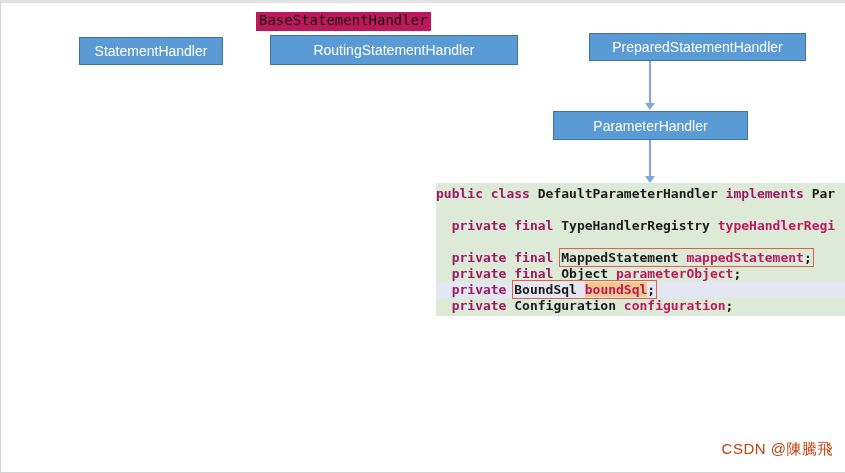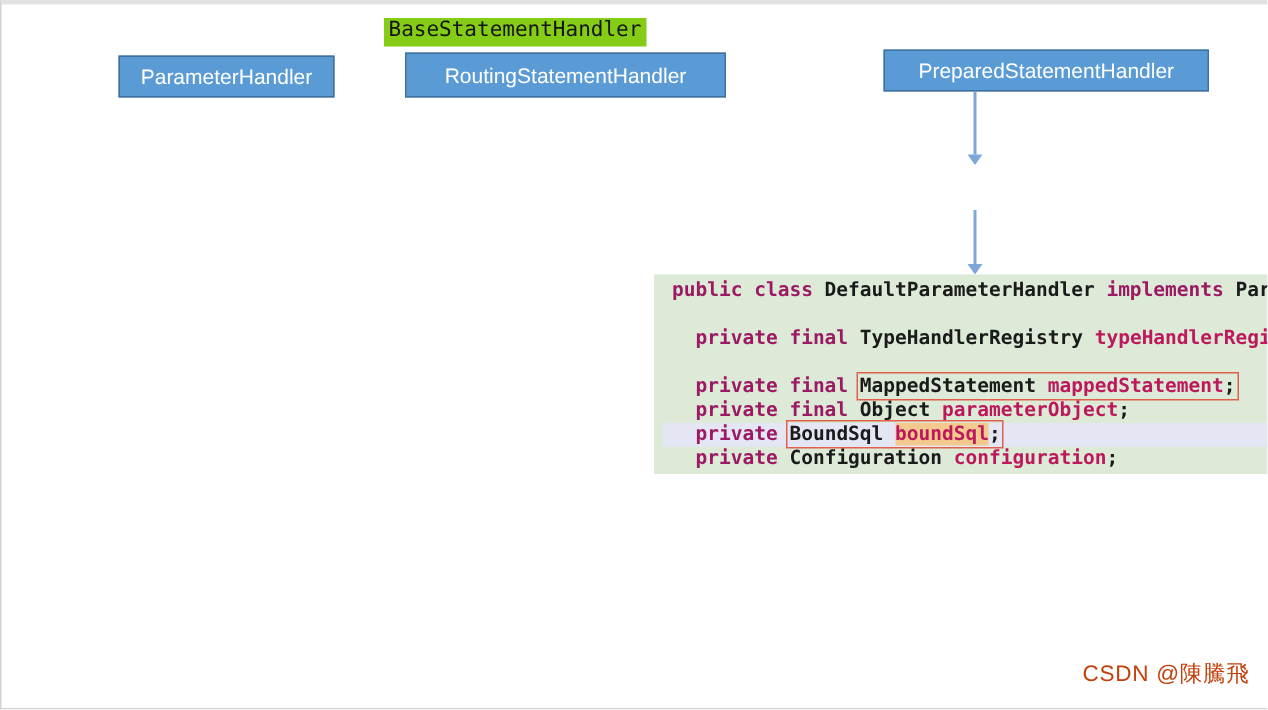--- a/index.html
+++ b/index.html
@@ -4,48 +4,48 @@
 <style>
   html,body { margin:0; padding:0; background:#fff; }
   .canvas {
     position:relative; width:845px; height:473px; background:#ffffff;
     border-top:3px solid #e2e2e2; border-left:1px solid #d2d2d2; border-bottom:1px solid #d2d2d2;
     box-sizing:border-box; overflow:hidden;
     font-family:"Liberation Sans", sans-serif;
   }
   .base-label {
     position:absolute; left:255px; top:9px; height:19px; line-height:19px;
-    background:#84cc16; color:#141414; padding:0 3px;
+    background:#be185d; color:#141414; padding:0 3px;
     font:14px "DejaVu Sans Mono", monospace;
   }
   .node {
     position:absolute; background:#5b9bd5; border:1px solid #41719c;
     color:#ffffff; font-size:14px; box-sizing:border-box;
     display:flex; align-items:center; justify-content:center;
   }
   .node-statement { left:78px;  top:34px;  width:144px; height:28px; }
-  .node-routing   { left:269px; top:32px;  width:214px; height:30px; }
+  .node-routing   { left:269px; top:32px;  width:248px; height:30px; }
   .node-prepared  { left:540px; top:30px;  width:217px; height:28px;margin-left:48px; }
   .node-parameter { left:552px; top:108px; width:195px; height:29px; }
   .arrow { position:absolute; width:10px; }
   .arrow-1 { left:644px; top:58px;  height:49px; }
   .arrow-2 { left:644px; top:137px; height:43px; }
   .arrow .line { position:absolute; left:4px; top:0; width:2px; background:#7ea6d8; }
   .arrow-1 .line { height:42px; }
   .arrow-2 .line { height:36px; }
   .arrow .head {
     position:absolute; left:0; width:0; height:0;
     border-left:5px solid transparent; border-right:5px solid transparent;
     border-top:7px solid #7ea6d8;
   }
   .arrow-1 .head { top:42px; }
   .arrow-2 .head { top:36px; }
   .code {
     position:absolute; left:435px; top:180px; width:410px; height:133px;
-    background:#dcead7; margin:0; padding:3px 0 0 12px; box-sizing:border-box;
+    background:#dcead7; margin:0; padding:3px 0 0 0; box-sizing:border-box;
     font:bold 13px "DejaVu Sans Mono", monospace; color:#1a1a1a; overflow:hidden;
   }
   .code-line { height:16px; line-height:16px; white-space:pre; }
   .hl-line { background:#e4e6f4; margin-left:-6px; padding-left:6px; }
   .kw { color:#9c1963; }
   .fd { color:#be185d; }
   .pl { color:#1a1a1a; }
   .sel { background:#f4c98e; }
   .redbox { outline:1px solid #e0604b; outline-offset:1px; }
   .watermark {
@@ -54,36 +54,39 @@
   }
 </style>
 </head>
 <body>
 
 <div class="canvas">
 
   <div class="base-label">BaseStatementHandler</div>
 
   <div class="node node-statement">
-    <span>ParameterHandler</span>
+    <span>StatementHandler</span>
   </div>
 
   <div class="node node-routing">
     <span>RoutingStatementHandler</span>
   </div>
 
   <div class="node node-prepared">
     <span>PreparedStatementHandler</span>
   </div>
 
   <div class="arrow arrow-1">
     <div class="line"></div>
     <div class="head"></div>
   </div>
 
+  <div class="node node-parameter">
+    <span>ParameterHandler</span>
+  </div>
 
   <div class="arrow arrow-2">
     <div class="line"></div>
     <div class="head"></div>
   </div>
 
   <pre class="code" id="code-block"><div class="code-line"><span class="kw">public class</span><span class="pl"> DefaultParameterHandler </span><span class="kw">implements</span><span class="pl"> Par</span></div><div class="code-line"> </div><div class="code-line"><span class="pl">  </span><span class="kw">private final</span><span class="pl"> TypeHandlerRegistry </span><span class="fd">typeHandlerRegi</span></div><div class="code-line"> </div><div class="code-line"><span class="pl">  </span><span class="kw">private final</span><span class="pl"> </span><span class="redbox"><span class="pl">MappedStatement </span><span class="fd">mappedStatement</span><span class="pl">;</span></span></div><div class="code-line"><span class="pl">  </span><span class="kw">private final</span><span class="pl"> Object </span><span class="fd">parameterObject</span><span class="pl">;</span></div><div class="code-line hl-line"><span class="pl">  </span><span class="kw">private</span><span class="pl"> </span><span class="redbox"><span class="pl">BoundSql </span><span class="fd sel">boundSql</span><span class="pl">;</span></span></div><div class="code-line"><span class="pl">  </span><span class="kw">private</span><span class="pl"> Configuration </span><span class="fd">configuration</span><span class="pl">;</span></div></pre>
 
   <div class="watermark">CSDN @陳騰飛</div>
 

